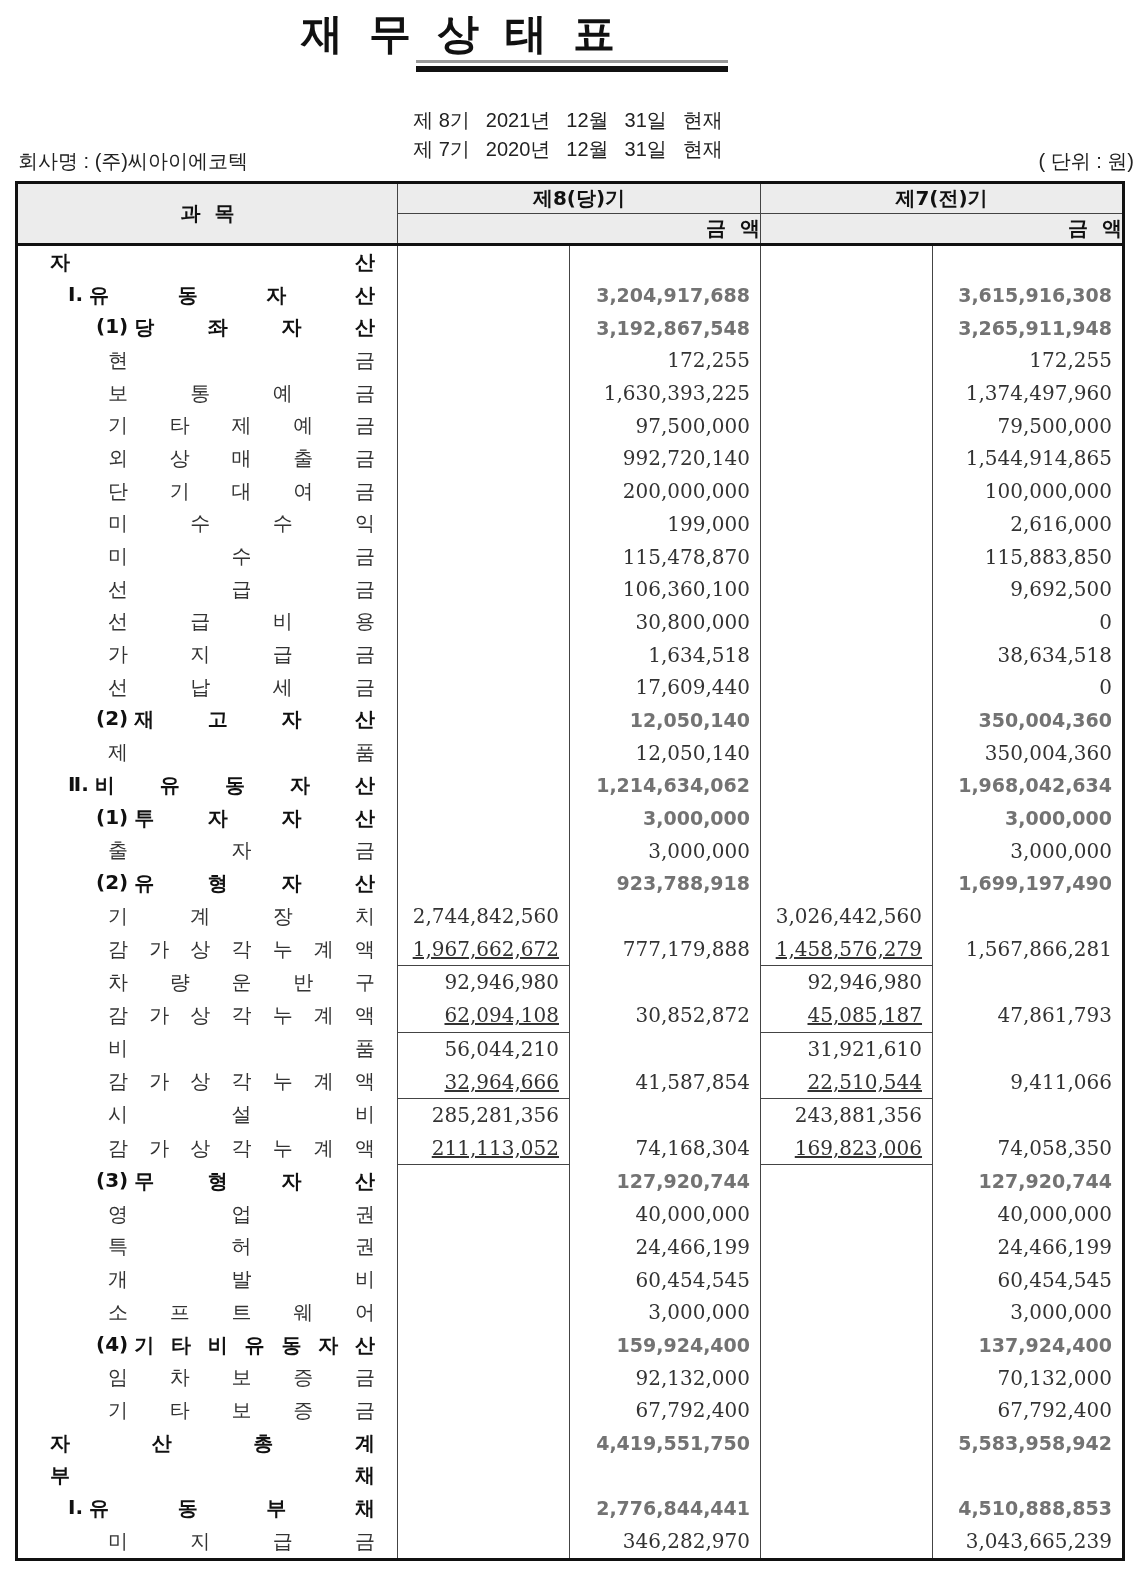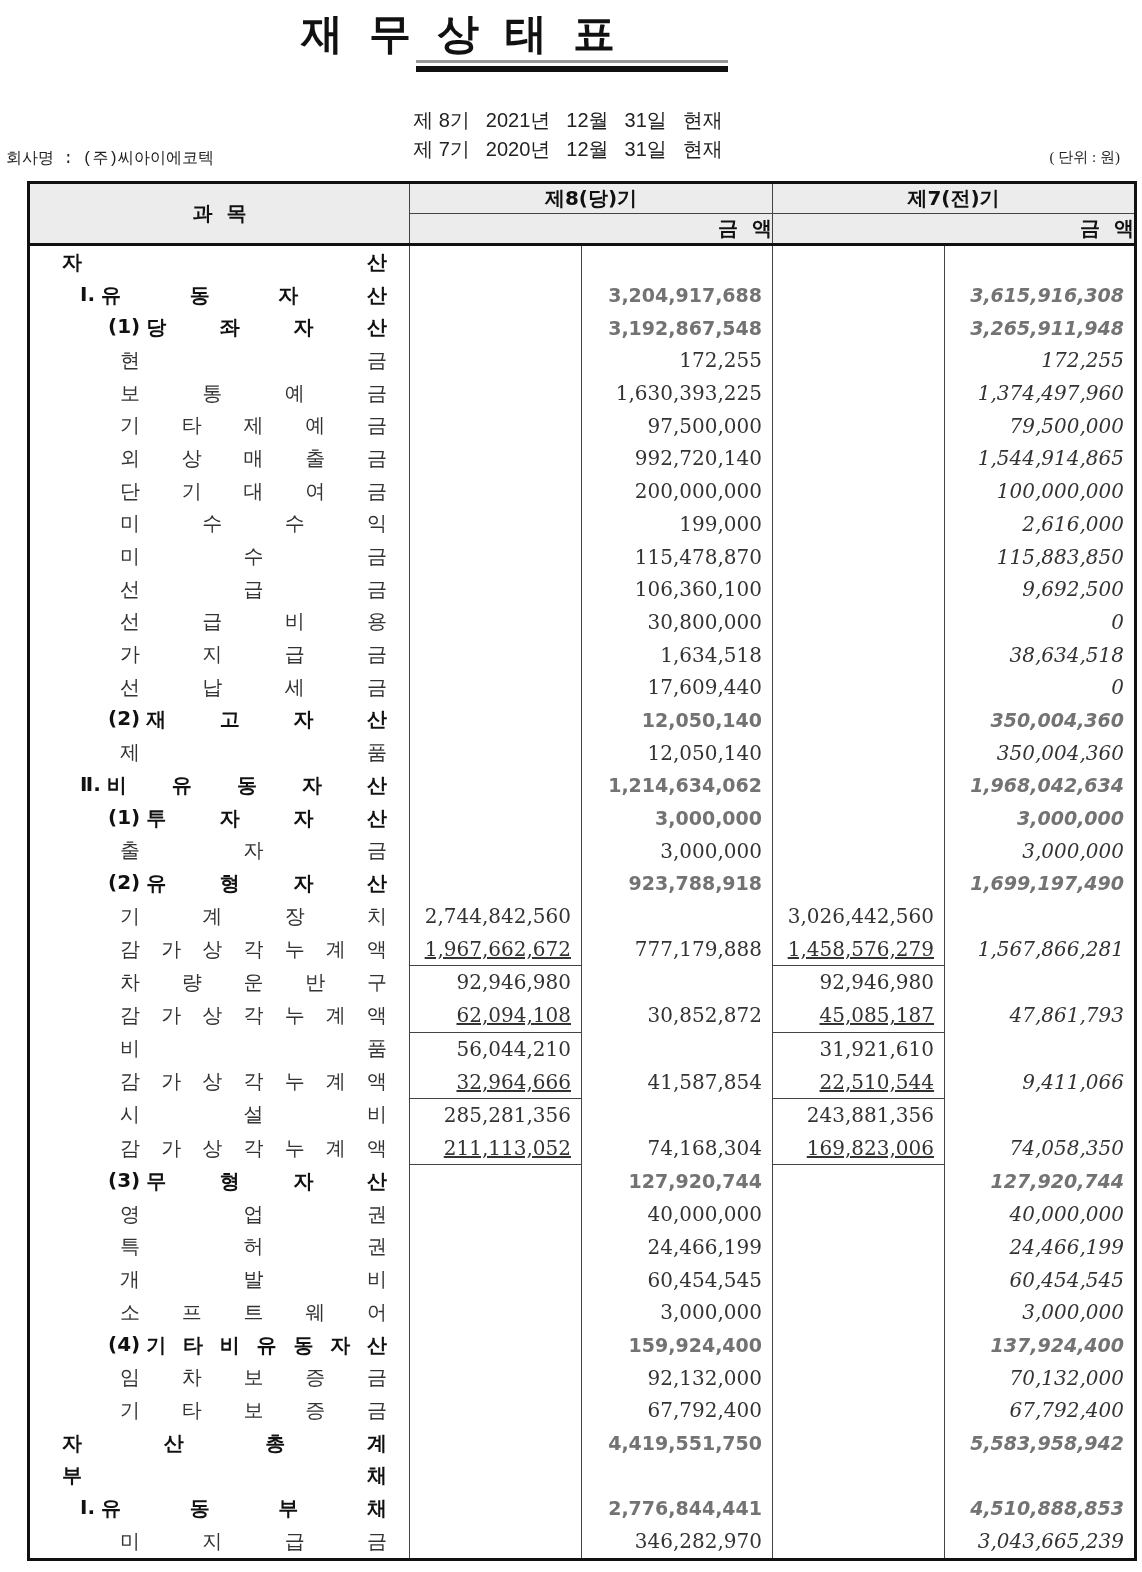--- a/index.html
+++ b/index.html
@@ -4,38 +4,38 @@
   <style>
     html, body { margin: 0; padding: 0; background: #ffffff; }
     body { width: 1142px; height: 1572px; position: relative; overflow: hidden;
            font-family: "DejaVu Sans", sans-serif; color: #111; }
     .title { position: absolute; left: 0; width: 916px; top: 6px; text-align: center;
              font-size: 42px; font-weight: bold; letter-spacing: 26px; padding-left: 26px; box-sizing: border-box; }
     .title-rule-thin { position: absolute; left: 416px; width: 312px; top: 60px; height: 3px; background: #999; }
     .title-rule-thick { position: absolute; left: 416px; width: 312px; top: 66px; height: 6px; background: #111; }
     .period { position: absolute; left: 402px; font-size: 20px; color: #222; white-space: pre; font-family: "Liberation Sans", sans-serif; }
     .period span { display: inline-block; margin-right: 16px; }
-    .company { position: absolute; left: 6px; top: 148px; font-size: 16px; color: #222; font-family: Liberation Mono, monospace; }
-    .unit { position: absolute; right: 22px; top: 148px; font-size: 15px; color: #222; font-family: Liberation Serif, serif; }
+    .company { position: absolute; left: 18px; top: 148px; font-size: 20px; color: #222; font-family: Liberation Sans, sans-serif; }
+    .unit { position: absolute; right: 8px; top: 148px; font-size: 20px; color: #222; font-family: Liberation Sans, sans-serif; }
 
-    table.bs { position: absolute; left: 27px; top: 181px; width: 1110px; border-collapse: collapse;
+    table.bs { position: absolute; left: 15px; top: 181px; width: 1110px; border-collapse: collapse;
                border: 3px solid #111; table-layout: fixed; }
     table.bs td, table.bs th { padding: 0; height: 32.7px; font-size: 20px; }
     table.bs thead th { background: #ececec; font-weight: bold; text-align: center; border: 1px solid #444;
                         height: 29px; font-size: 20px; }
     table.bs thead tr.hdr2 th { border-bottom: 3px solid #111; text-align: right; }
     col.c-subj { width: 381px; }
     col.c-a { width: 172px; }
     col.c-b { width: 191px; }
     col.c-c { width: 172px; }
     col.c-d { width: 191px; }
     td.subj { border-right: 1px solid #444; position: relative; }
     td.num { text-align: right; padding-right: 10px !important; font-family: "DejaVu Serif", serif; font-size: 19px; color: #333; border-right: 1px solid #444; }
     td.num.b { font-family: "DejaVu Sans", sans-serif; font-weight: bold; color: #737373; font-size: 19px; }
-    td.num.last { border-right: none; font-style: italic; }
+    td.num.last { border-right: none; }
     td.num.sub { border-bottom: 1px solid #444; text-decoration: underline; }
     .label { display: flex; justify-content: space-between; box-sizing: border-box; padding-right: 22px; }
     .label.l0 { padding-left: 32px; }
     .label.l1 { padding-left: 50px; }
     .label.l2 { padding-left: 78px; }
     .label.l3 { padding-left: 90px; }
     .label .pfx { margin-right: 6px; }
     .label.bold { font-weight: bold; color: #111; }
     .label.reg { font-weight: normal; color: #333; font-family: "DejaVu Sans", sans-serif; }
     .label .chars { display: flex; justify-content: space-between; flex: 1; }

